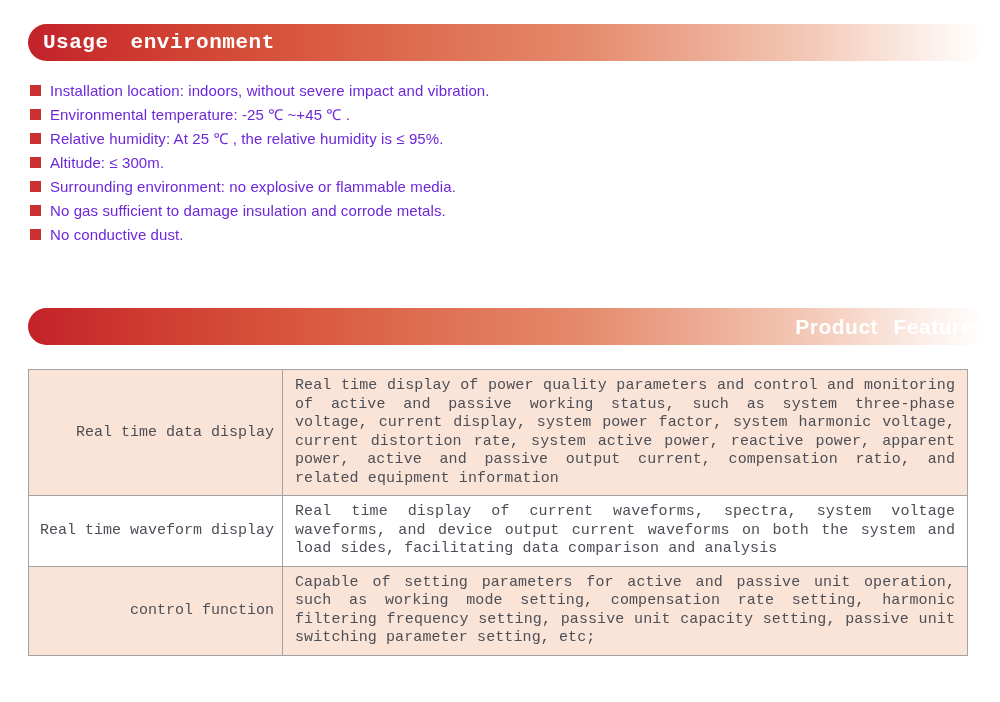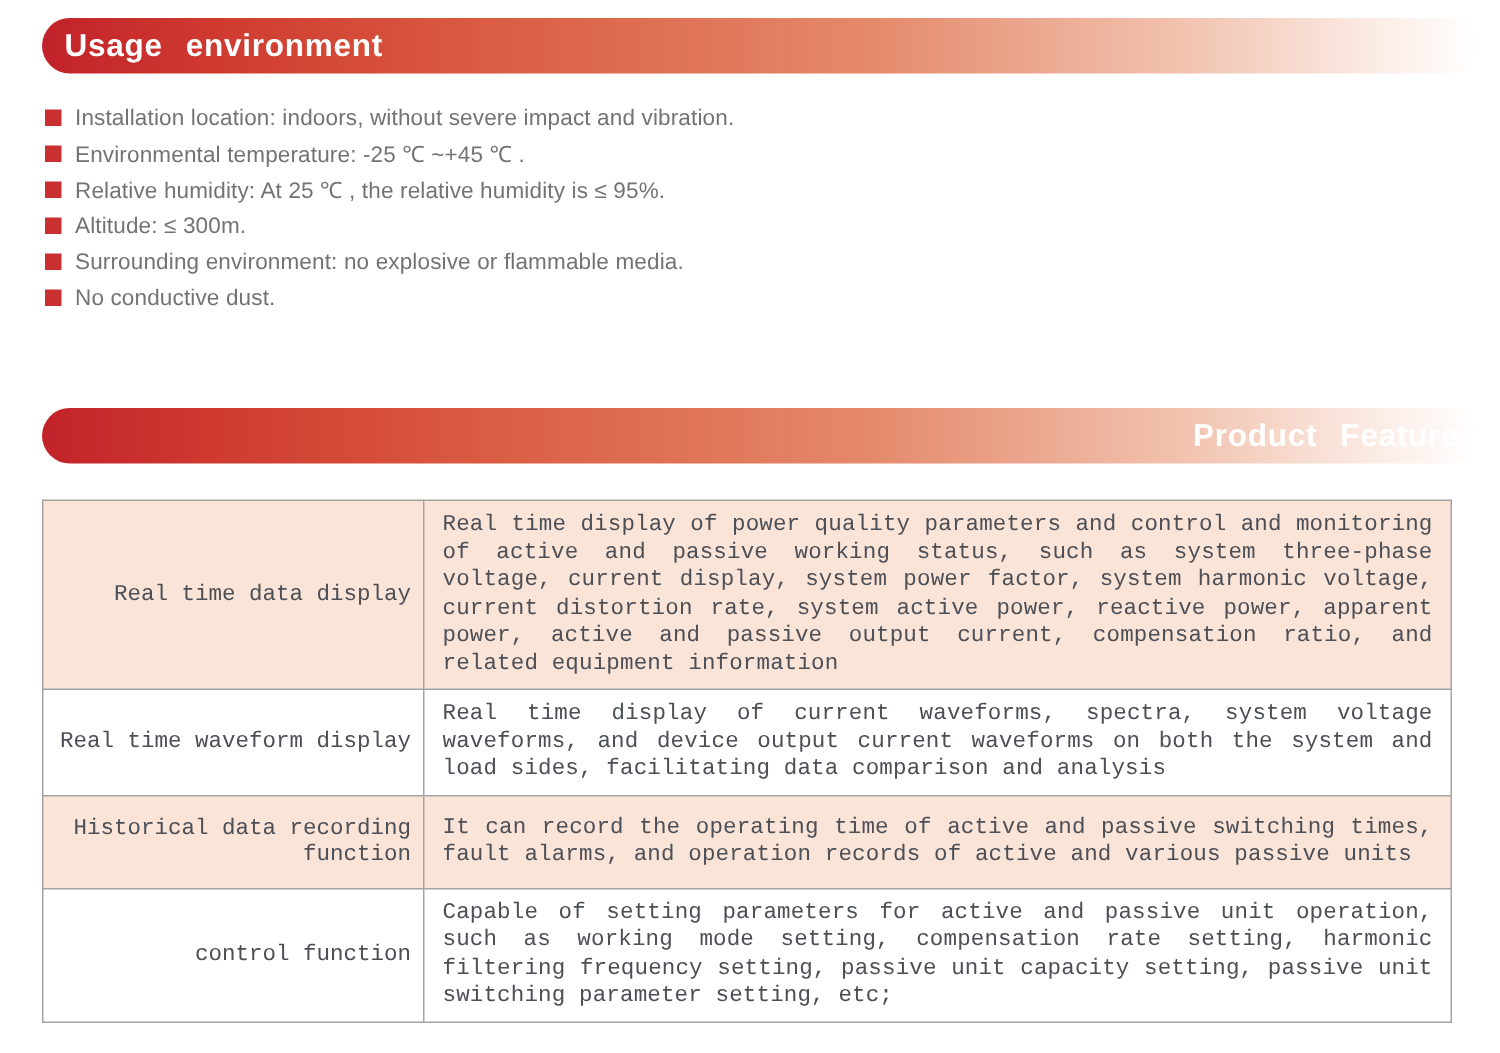--- a/index.html
+++ b/index.html
@@ -30,33 +30,33 @@
   }
   .section-header .header-title {
     color: #ffffff;
     font-size: 21px;
     font-weight: bold;
     letter-spacing: 0.5px;
     word-spacing: 9px;
     padding-left: 15px;
     white-space: nowrap;
   }
-  .header-usage { margin-top: 12px; }
+  .header-usage { margin-top: 24px; font-family: Liberation Mono, monospace; }
   .header-features { margin-top: 62px; justify-content: flex-end; }
 
   
   .bullet-list {
     list-style: none;
     margin: 17px 0 0 30px;
   }
   .bullet-item {
     display: flex;
     align-items: center;
     height: 24px;
-    color: #737373;
+    color: #6d28d9;
     font-size: 15px;
     letter-spacing: 0.1px;
   }
   .bullet-square {
     flex: 0 0 auto;
     width: 11px;
     height: 11px;
     background: #ca3032;
     margin-right: 9px;
     margin-top: 1px;
@@ -121,42 +121,42 @@
     <li class="bullet-item">
       <span class="bullet-square"></span>
       <span class="bullet-text">Altitude: ≤ 300m.</span>
     </li>
     <li class="bullet-item">
       <span class="bullet-square"></span>
       <span class="bullet-text">Surrounding environment: no explosive or flammable media.</span>
     </li>
     <li class="bullet-item">
       <span class="bullet-square"></span>
+      <span class="bullet-text">No gas sufficient to damage insulation and corrode metals.</span>
+    </li>
+    <li class="bullet-item">
+      <span class="bullet-square"></span>
       <span class="bullet-text">No conductive dust.</span>
     </li>
   </ul>
 
   <div class="section-header header-features">
     <span class="header-title">Product Features</span>
   </div>
 
   <table class="features-table">
     <tbody>
       <tr class="row-1">
         <td class="feature-cell">Real time data display</td>
         <td class="desc-cell">Real time display of power quality parameters and control and monitoring of active and passive working status, such as system three-phase voltage, current display, system power factor, system harmonic voltage, current distortion rate, system active power, reactive power, apparent power, active and passive output current, compensation ratio, and related equipment information</td>
       </tr>
       <tr class="row-2">
         <td class="feature-cell">Real time waveform display</td>
         <td class="desc-cell">Real time display of current waveforms, spectra, system voltage waveforms, and device output current waveforms on both the system and load sides, facilitating data comparison and analysis</td>
       </tr>
-      <tr class="row-3">
-        <td class="feature-cell">Historical data recording function</td>
-        <td class="desc-cell">It can record the operating time of active and passive switching times, fault alarms, and operation records of active and various passive units</td>
-      </tr>
       <tr class="row-4">
         <td class="feature-cell">control function</td>
         <td class="desc-cell">Capable of setting parameters for active and passive unit operation, such as working mode setting, compensation rate setting, harmonic filtering frequency setting, passive unit capacity setting, passive unit switching parameter setting, etc;</td>
       </tr>
     </tbody>
   </table>
 
 </div>
 
 </body></html>

